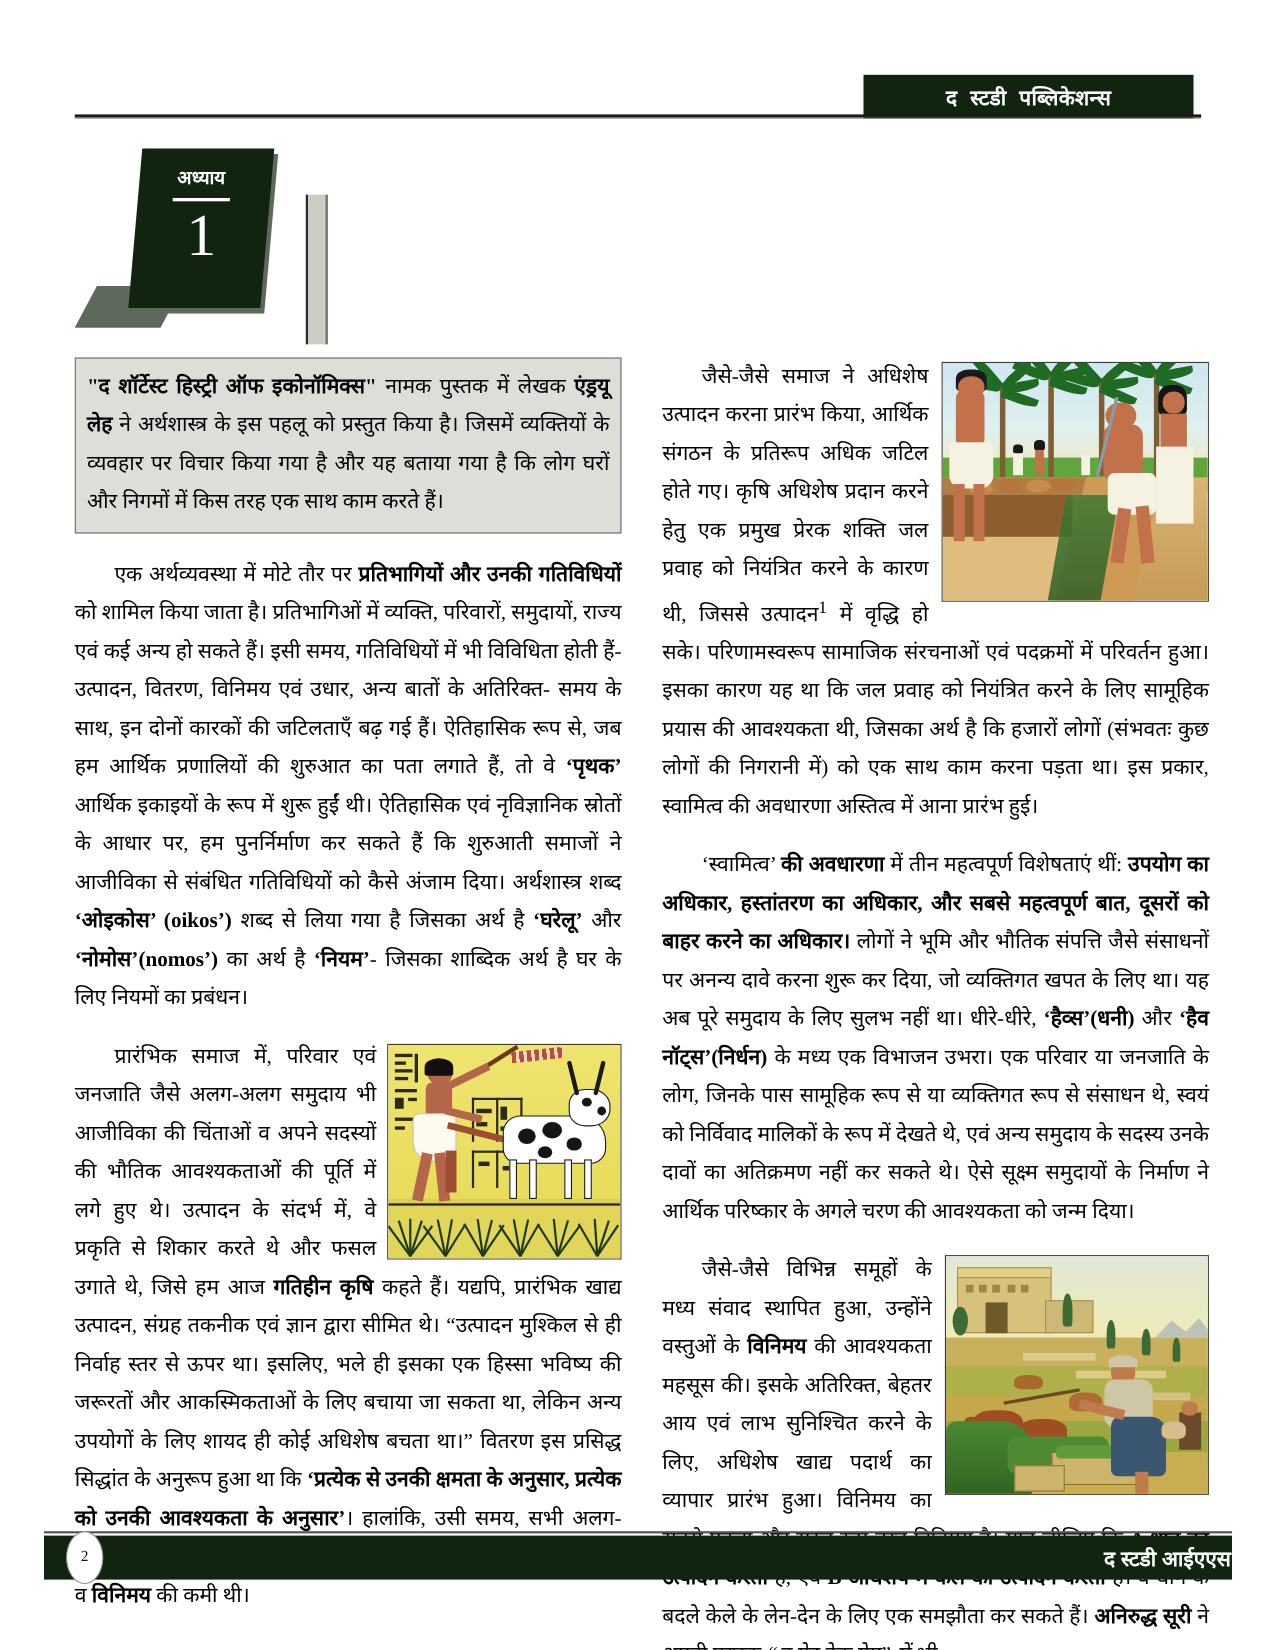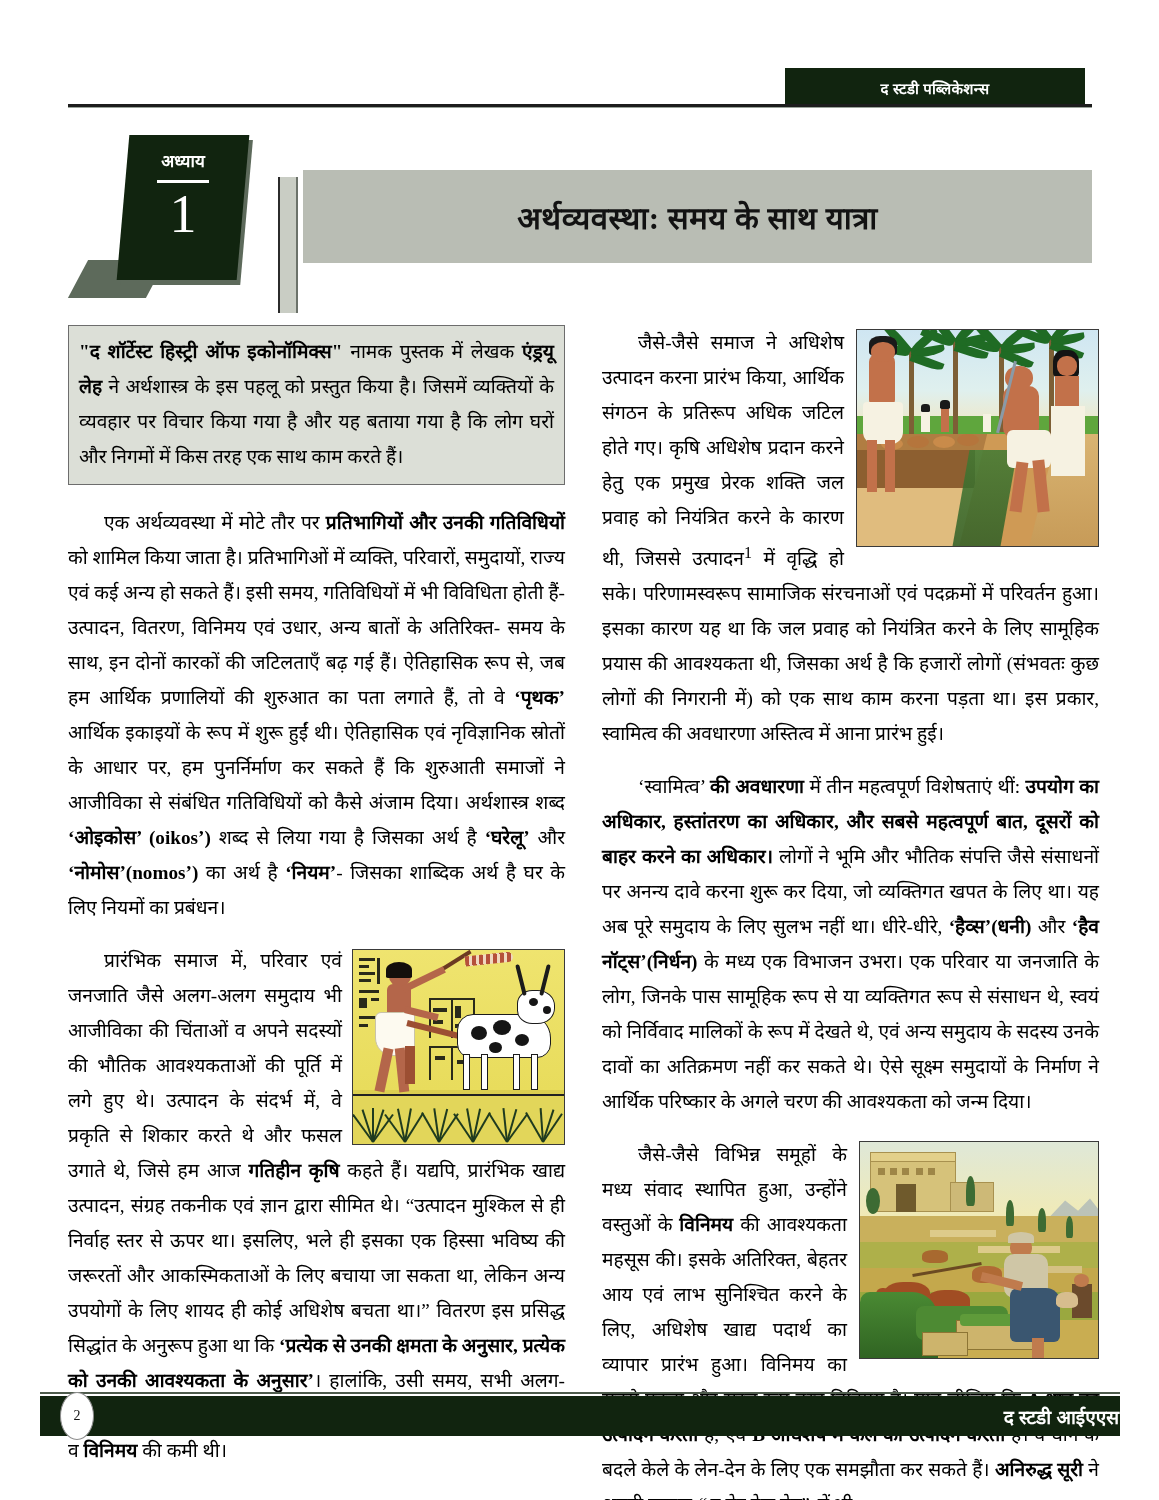--- a/index.html
+++ b/index.html
@@ -18,24 +18,24 @@
   
   .top-banner {
     position: absolute;
     left: 785px; top: 68px;
     width: 300px; height: 40px;
     background: #11240f;
     display: flex; align-items: center; justify-content: center;
   }
   .top-banner-text {
     color: #ffffff;
-    font-size: 15px;
+    font-size: 19px;
     font-weight: bold;
     letter-spacing: .3px;
-    font-family: Liberation Serif, serif;
+    font-family: Liberation Mono, monospace;
   }
   .top-rule {
     position: absolute;
     left: 68px; top: 104px;
     width: 1024px; height: 3px;
     background: #1d1d1d;
   }
   .top-rule::after {
     content: "";
     position: absolute; left: 0; top: 3px;
@@ -247,23 +247,20 @@
 </head>
 <body>
 
 <div class="top-banner">
   <span class="top-banner-text">द स्टडी पब्लिकेशन्स</span>
 </div>
 <div class="top-rule"></div>
 
 <div class="chap-wrap">
 
-  <div class="title-bar">
-    <span class="title-bar-text">अर्थव्यवस्था: समय के साथ यात्रा</span>
-  </div>
 
   <div class="title-shadow"></div>
 
   <div class="chap-foot"></div>
 
   <div class="chap-tab">
     <div class="chap-tab-inner">
       <span class="chap-label">अध्याय</span>
       <span class="chap-divider"></span>
       <span class="chap-num">1</span>

